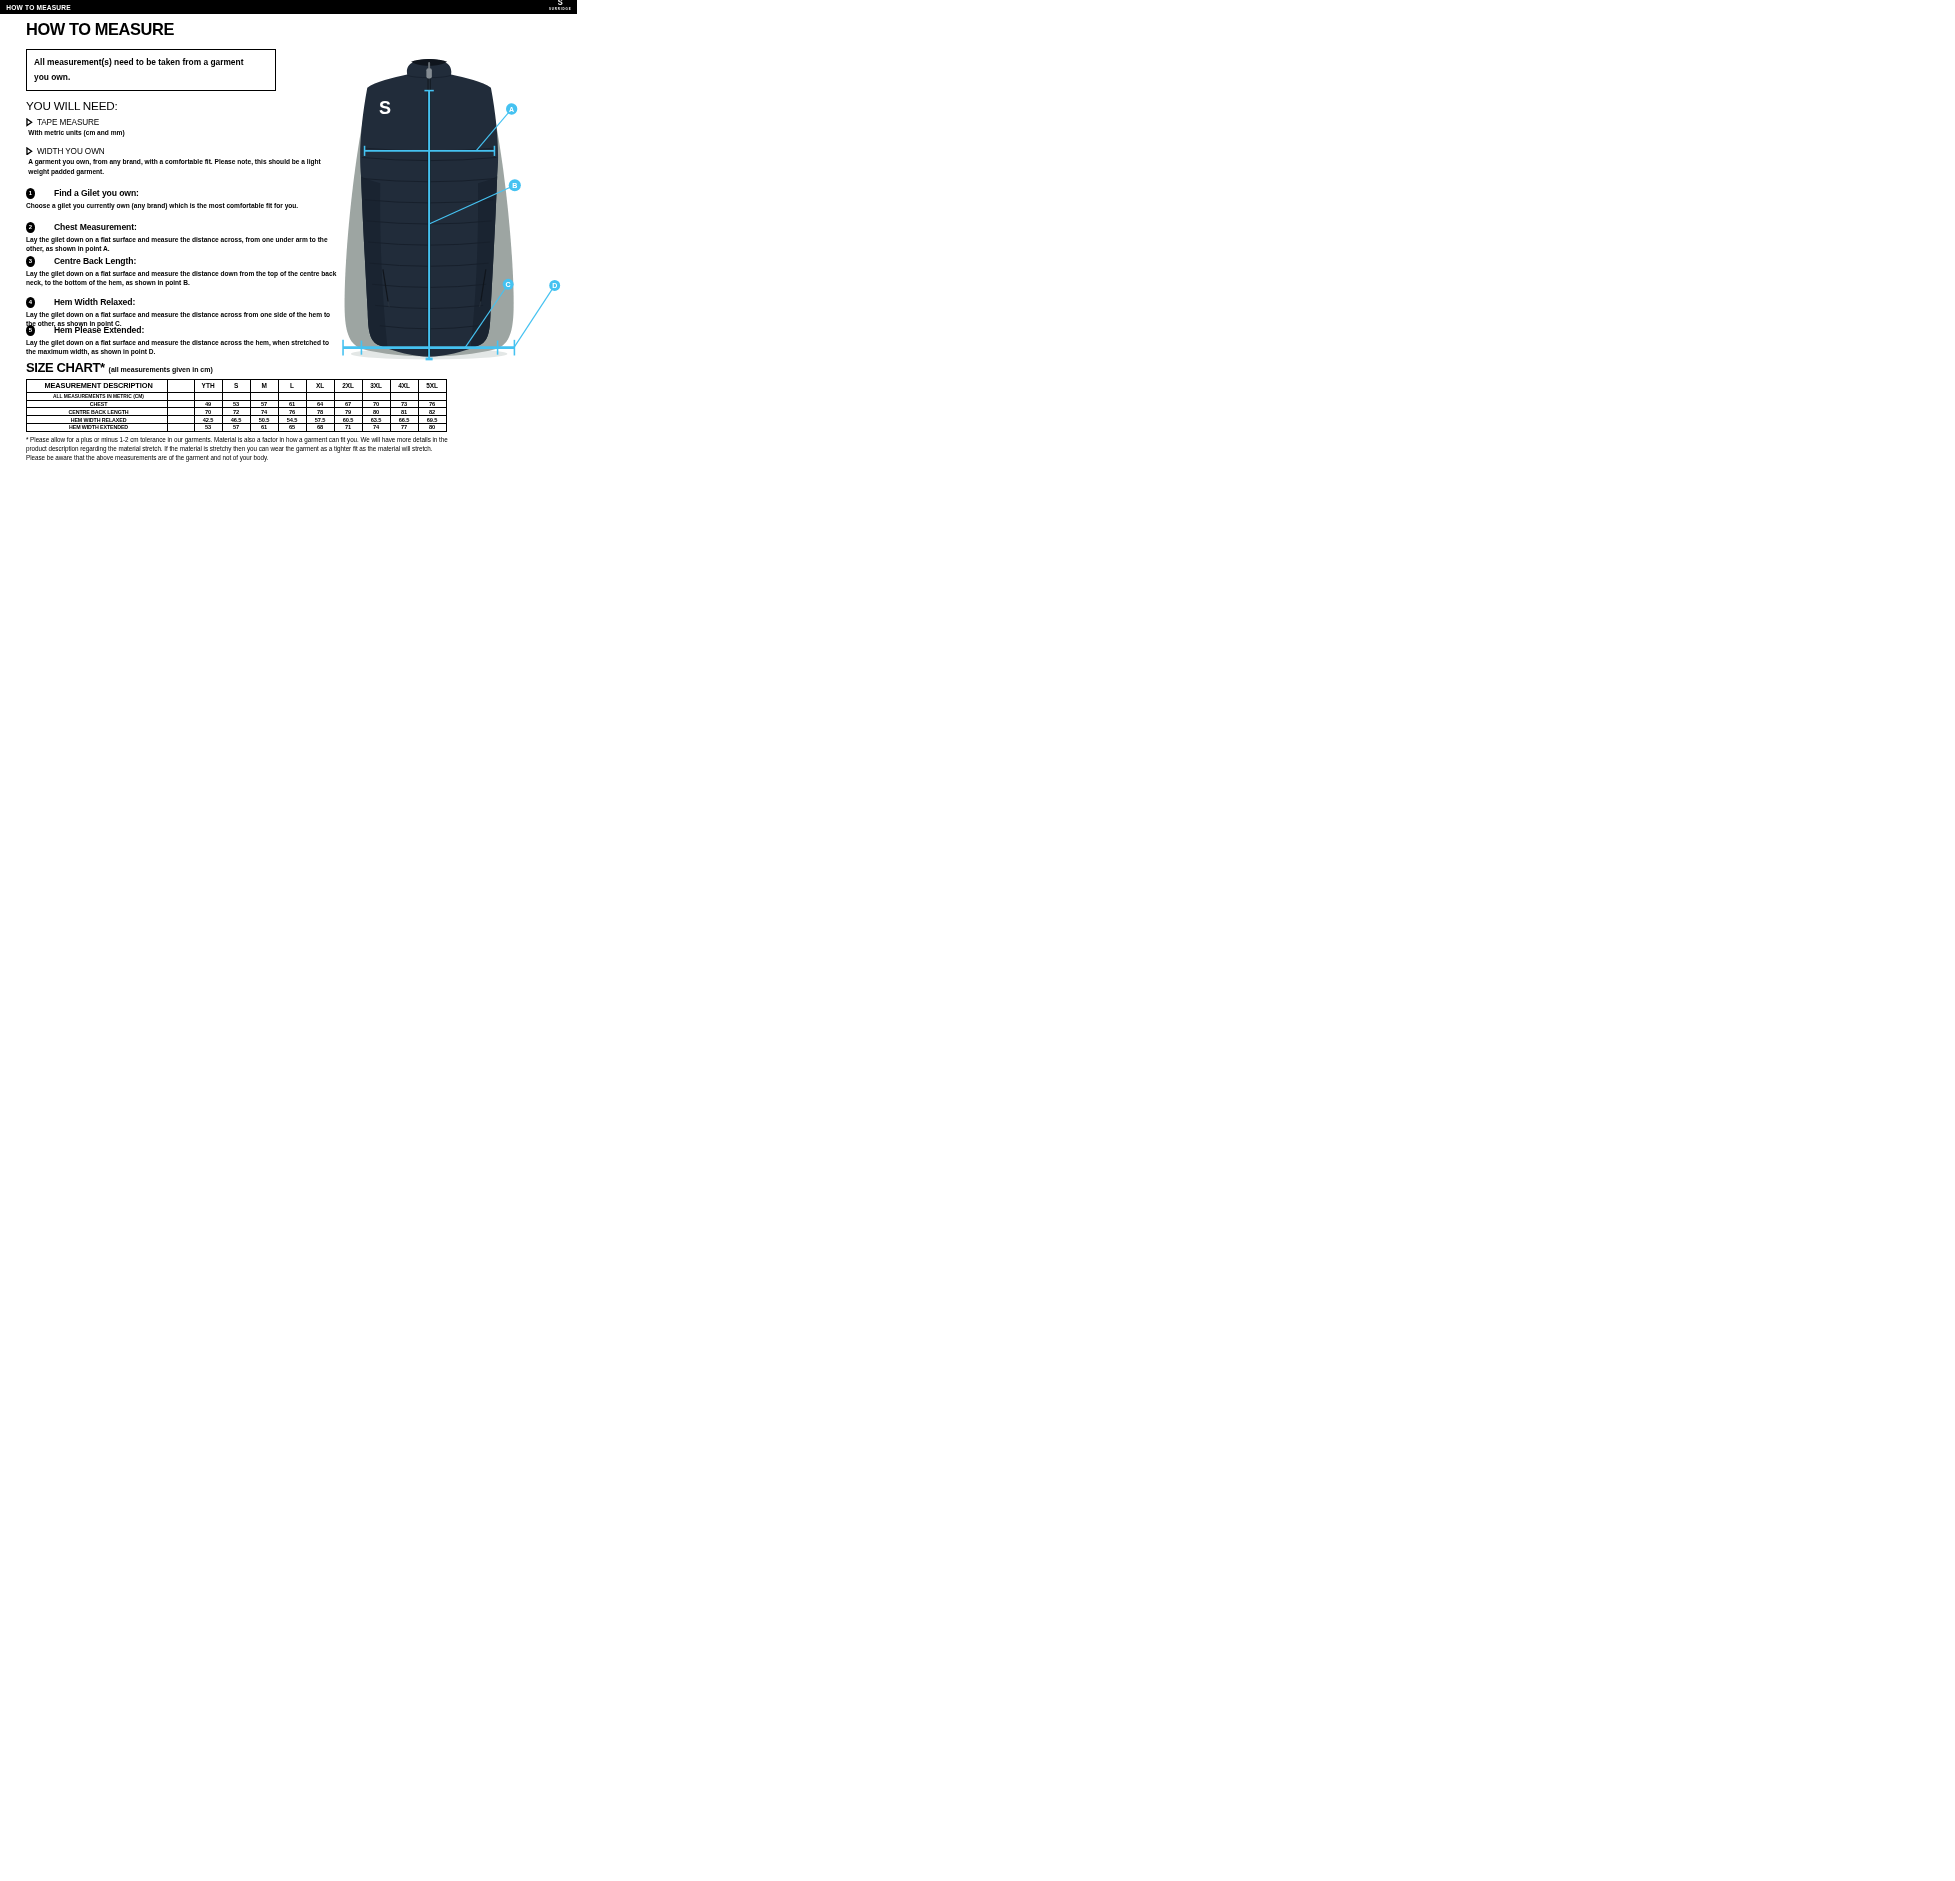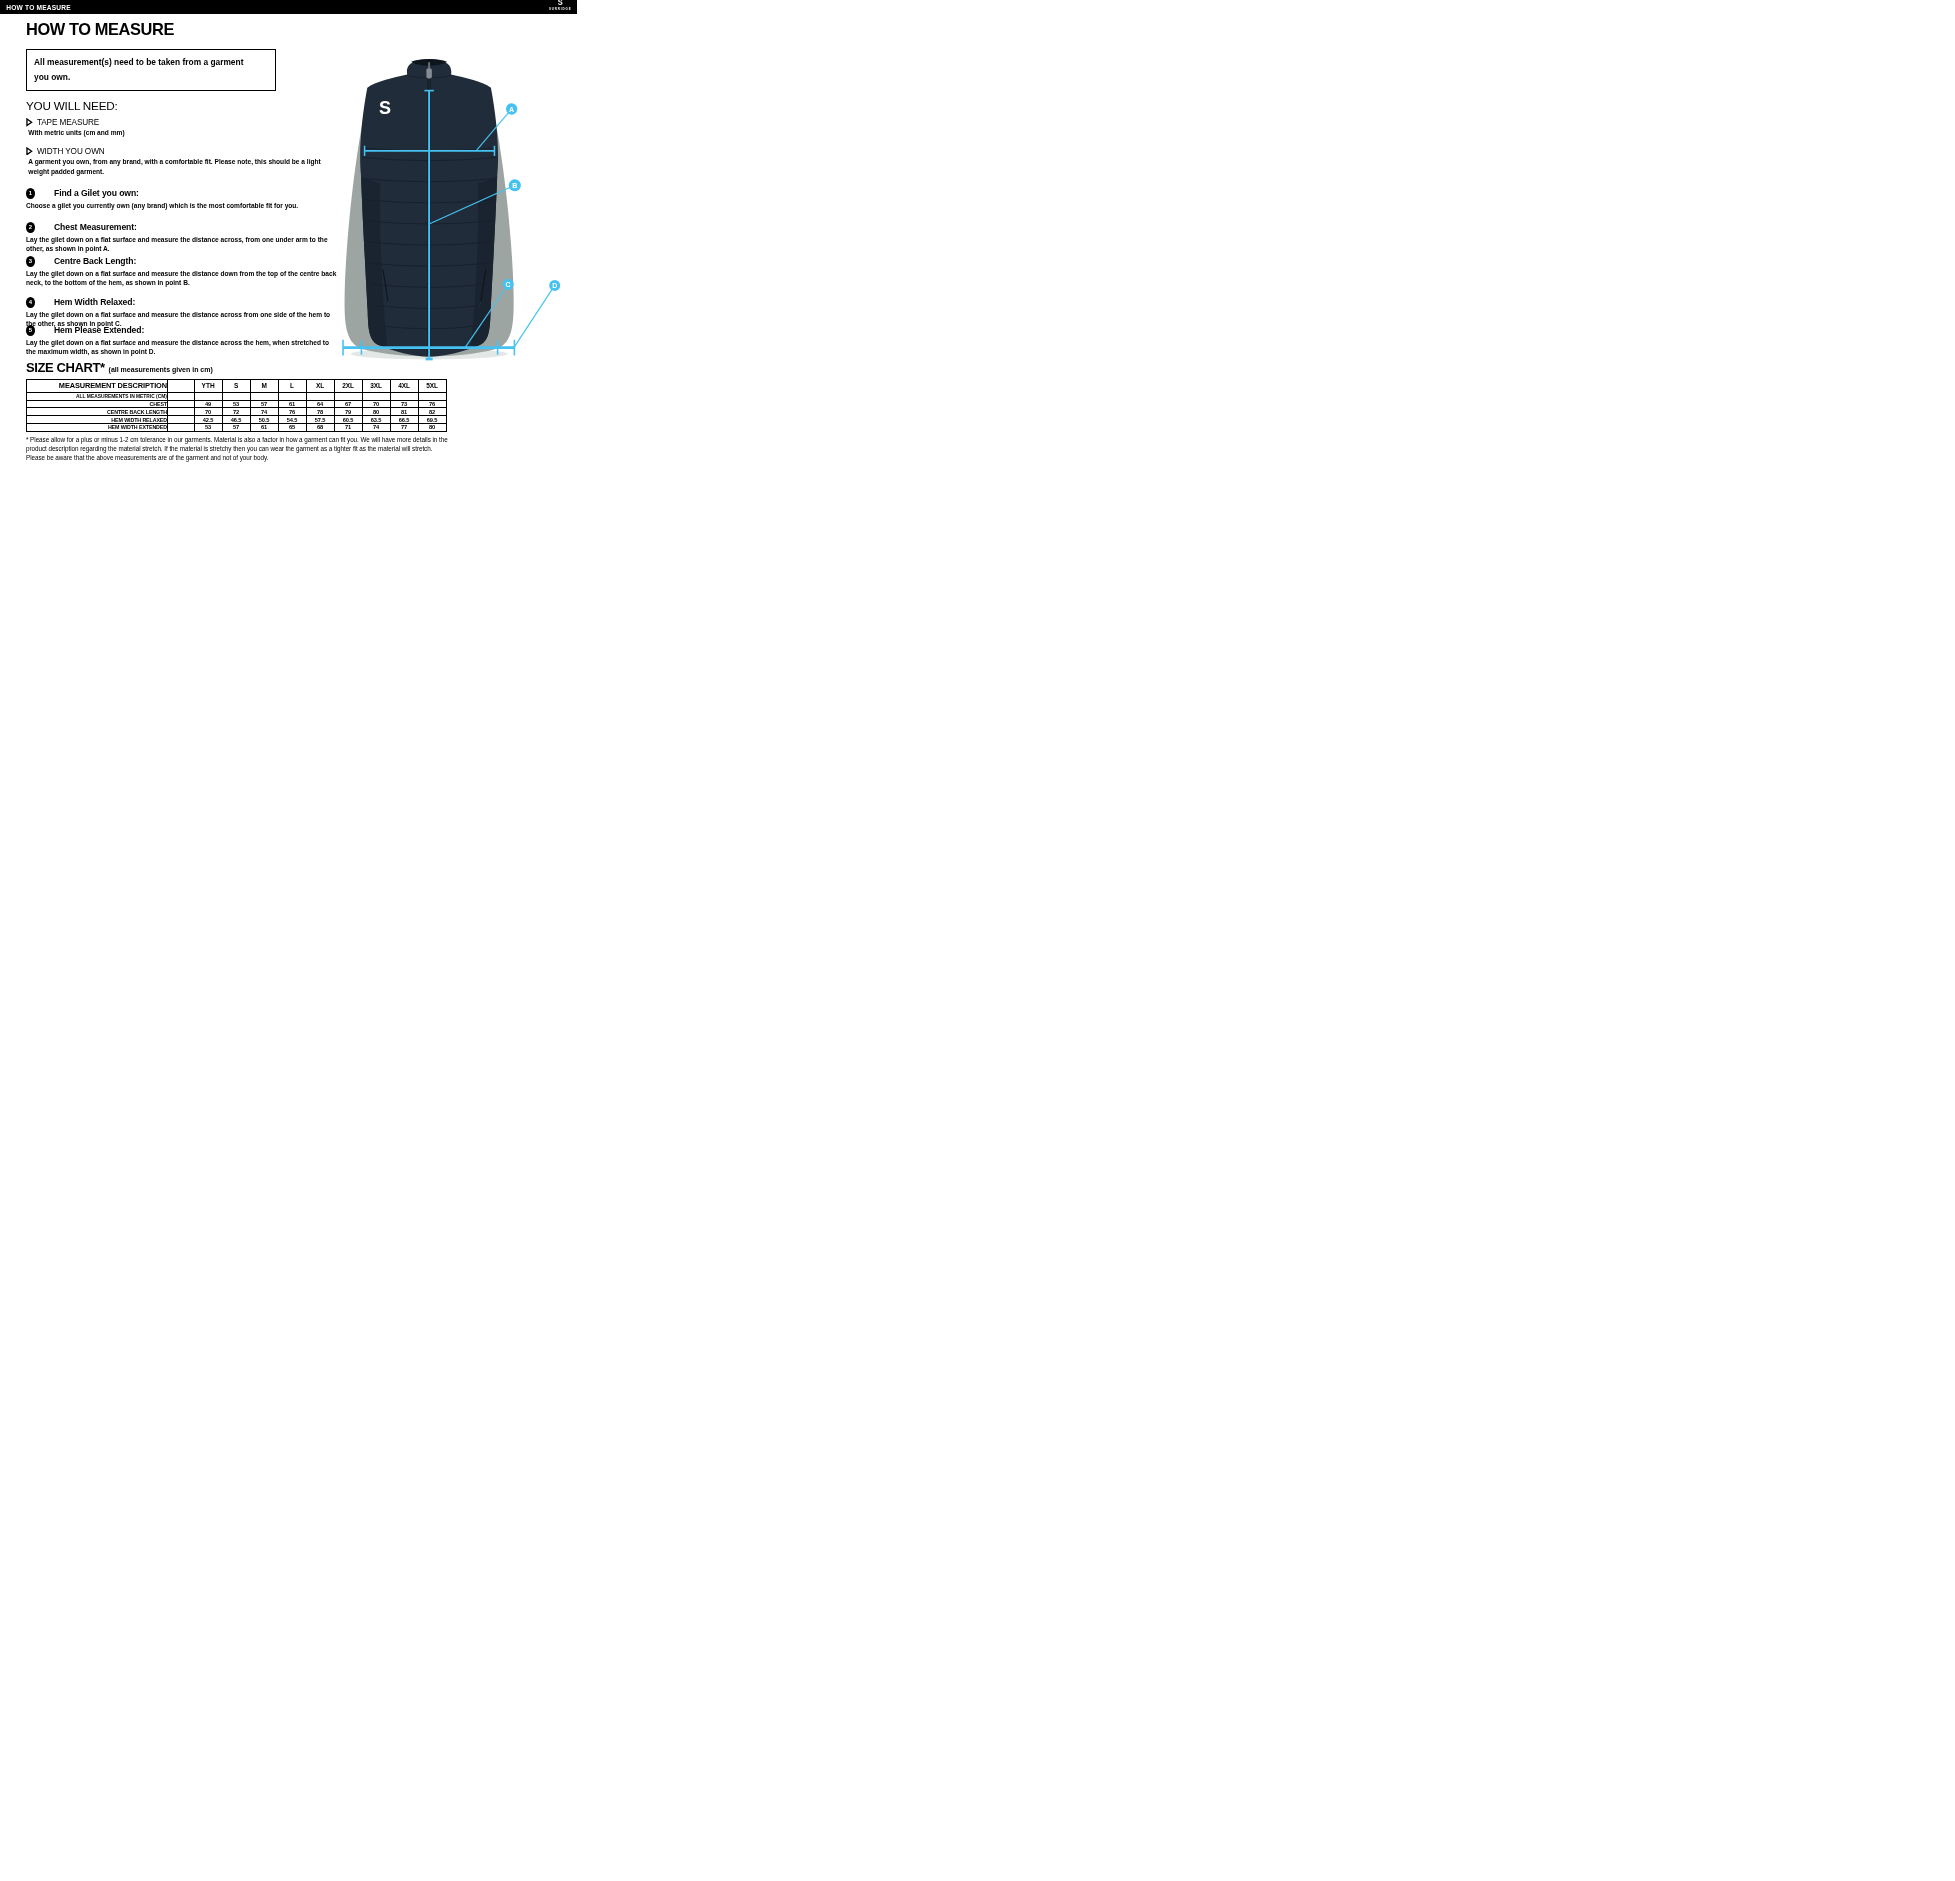--- a/index.html
+++ b/index.html
@@ -47,21 +47,21 @@
 
   
   .size-section{position:absolute;left:26px;top:360px;width:422px;}
   .sc-head{display:flex;align-items:baseline;gap:3.9px;}
   .sc-title{font-size:13px;font-weight:bold;letter-spacing:-0.4px;}
   .sc-sub{font-size:7px;font-weight:bold;}
   table.sc{border-collapse:collapse;table-layout:fixed;width:420px;margin-top:3.9px;}
   table.sc th,table.sc td{border:0.8px solid #000;border-top-width:1.2px;border-bottom-width:1.2px;
     height:7.8px;text-align:center;vertical-align:middle;overflow:hidden;white-space:nowrap;}
   table.sc{border:1.2px solid #000;}
-  table.sc .desc{text-align:right;padding-left:3.1px;}
+  table.sc .desc{text-align:center;padding-left:3.1px;}
   table.sc tr.hdr th{height:13px;font-size:6.5px;font-weight:bold;}
   table.sc tr.hdr th.desc{font-size:7.4px;letter-spacing:-0.1px;}
   table.sc tr.unit td{font-size:4.9px;font-weight:bold;}
   table.sc td.lbl{font-size:5.3px;font-weight:bold;letter-spacing:-0.1px;}
   table.sc td.val{font-size:5.7px;font-weight:bold;letter-spacing:-0.1px;}
   .footnote{margin-top:2.7px;width:422px;font-size:6.3px;font-weight:normal;line-height:1.44;letter-spacing:-0.04px;}
 
   
   .figure{position:absolute;left:336px;top:55px;width:241px;height:313px;}
   svg text{font-family:"Liberation Sans", sans-serif;}

